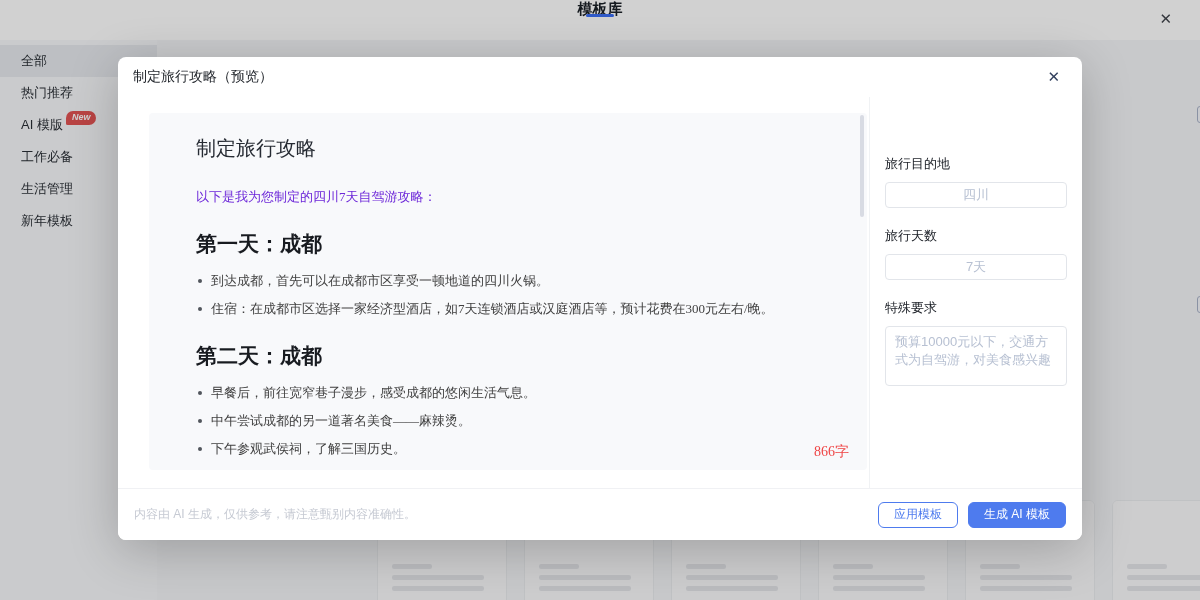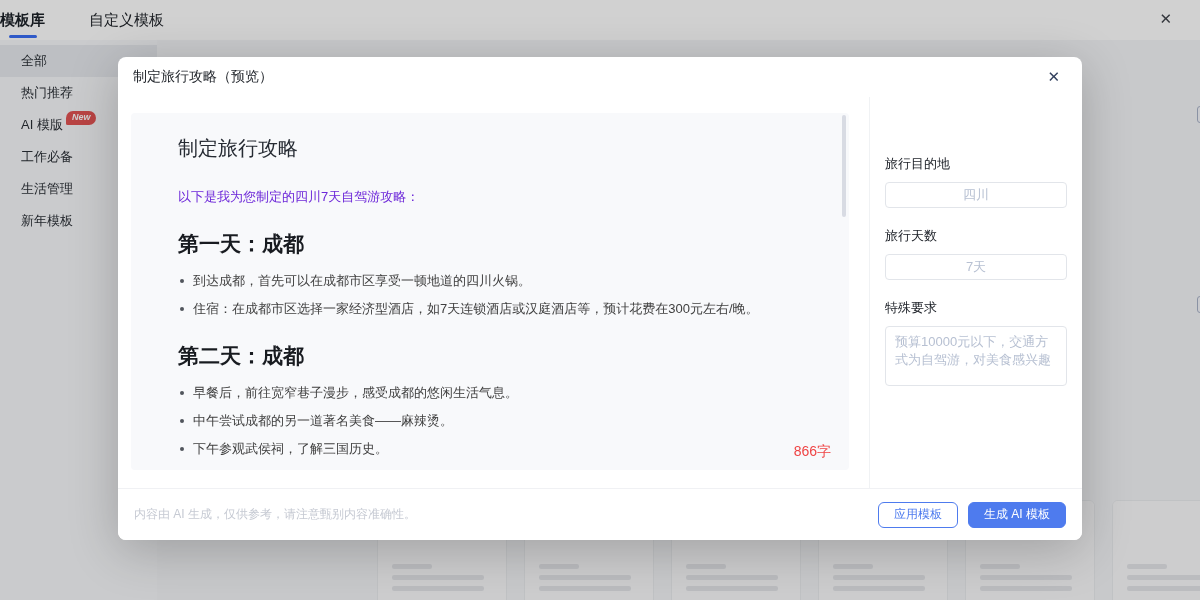--- a/index.html
+++ b/index.html
@@ -2,21 +2,21 @@
 <html><head>
 <meta charset="utf-8">
 <style>
   * { margin:0; padding:0; box-sizing:border-box; }
   html,body { width:1200px; height:600px; overflow:hidden; }
   body { font-family:"Liberation Sans","DejaVu Sans",sans-serif; }
   .stage { position:relative; width:1200px; height:600px; background:#f5f6f8; overflow:hidden; }
 
   
   .top-header { position:absolute; left:0; top:0; width:1200px; height:40px; background:#ffffff; }
-  .tabs { position:absolute; left:0; right:0; top:0; height:40px; display:flex; justify-content:flex-start; align-items:center; gap:44px; }
+  .tabs { position:absolute; left:0; right:0; top:0; height:40px; display:flex; justify-content:space-between; align-items:center; gap:44px;flex-direction:column; }
   .tab { position:relative; height:40px; display:flex; align-items:center; font-size:15px; color:#21252b; cursor:pointer; }
   .tab.active { font-weight:bold; color:#1c2128; }
   .tab .underline { position:absolute; left:50%; transform:translateX(-50%); bottom:2px; width:28px; height:3px; background:#3b6ef5; border-radius:2px; }
   .page-close { position:absolute; right:28px; top:10px; font-size:15px; color:#41454c; cursor:pointer; }
 
   .sidebar { position:absolute; left:0; top:40px; width:157px; height:560px; background:#f7f8fa; padding-top:5px; }
   .side-item { position:relative; height:32px; display:flex; align-items:center; padding-left:21px; font-size:13px; color:#2a2f36; cursor:pointer; }
   .side-item.active { background:#e7eaee; }
   .new-badge { display:inline-block; margin-left:3px; transform:translateY(-7px); background:#e25454; color:#fff; font-size:9px; font-style:italic; font-weight:bold; line-height:1; padding:2px 6px 3px; border-radius:9px 9px 9px 2px; }
 
@@ -36,21 +36,21 @@
 
   
   .overlay { position:absolute; inset:0; background:rgba(0,0,0,0.18); }
 
   
   .modal { position:absolute; left:118px; top:57px; width:964px; height:483px; background:#fff; border-radius:8px; box-shadow:0 10px 50px rgba(0,0,0,0.22); }
   .modal-header { position:relative; height:40px; display:flex; align-items:center; padding-left:15px; }
   .modal-title { font-size:14px; color:#1f2329; }
   .modal-close { position:absolute; right:22px; top:11px; font-size:15px; color:#33415e; cursor:pointer; }
 
-  .doc-panel { position:absolute; left:13px; top:56px; width:718px; height:357px; background:#f8f9fb; border-radius:4px; overflow:hidden; }
+  .doc-panel { position:absolute; left:31px; top:56px; width:718px; height:357px; background:#f8f9fb; border-radius:4px; overflow:hidden;font-family:Liberation Serif, serif; }
   .doc-inner { padding:22px 47px 0; }
   .doc-title { font-size:20px; font-weight:500; color:#262b33; }
   .doc-intro { margin-top:26px; font-size:13px; color:#6d28d9; }
   .doc-h2 { margin-top:24px; font-size:21px; font-weight:bold; color:#181b20; }
   .doc-ul { margin-top:14px; list-style:none; }
   .doc-ul li { position:relative; padding-left:15px; margin-bottom:10px; font-size:13px; line-height:18px; color:#404040; }
   .doc-ul li::before { content:""; position:absolute; left:2px; top:7px; width:4px; height:4px; border-radius:50%; background:#51555c; }
   .word-count { position:absolute; right:18px; bottom:9px; font-size:14px; color:#ef4444; }
   .doc-scrollthumb { position:absolute; right:3px; top:2px; width:4px; height:102px; background:#d8dbe3; border-radius:2px; cursor:pointer; }
 

